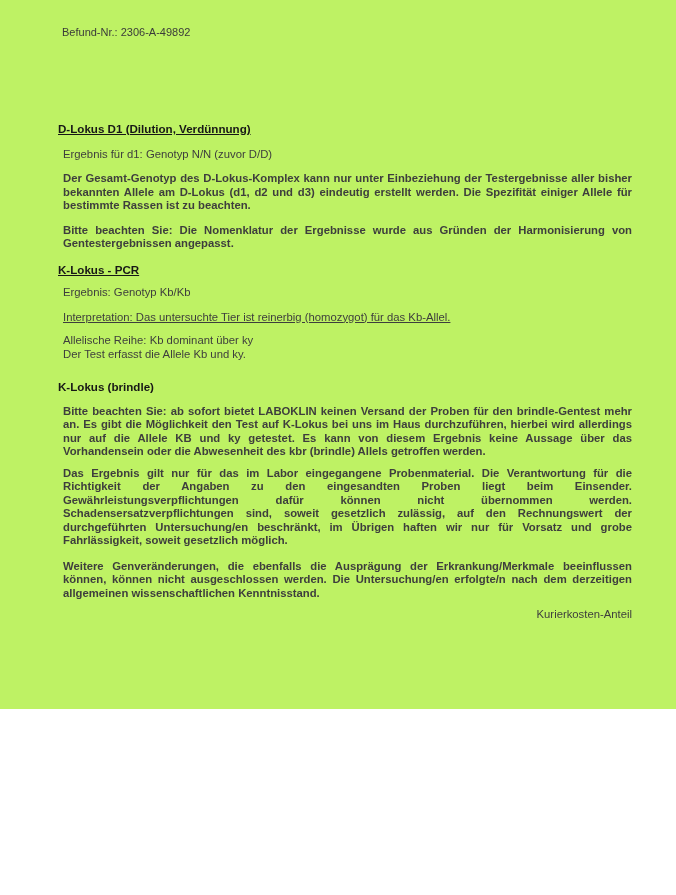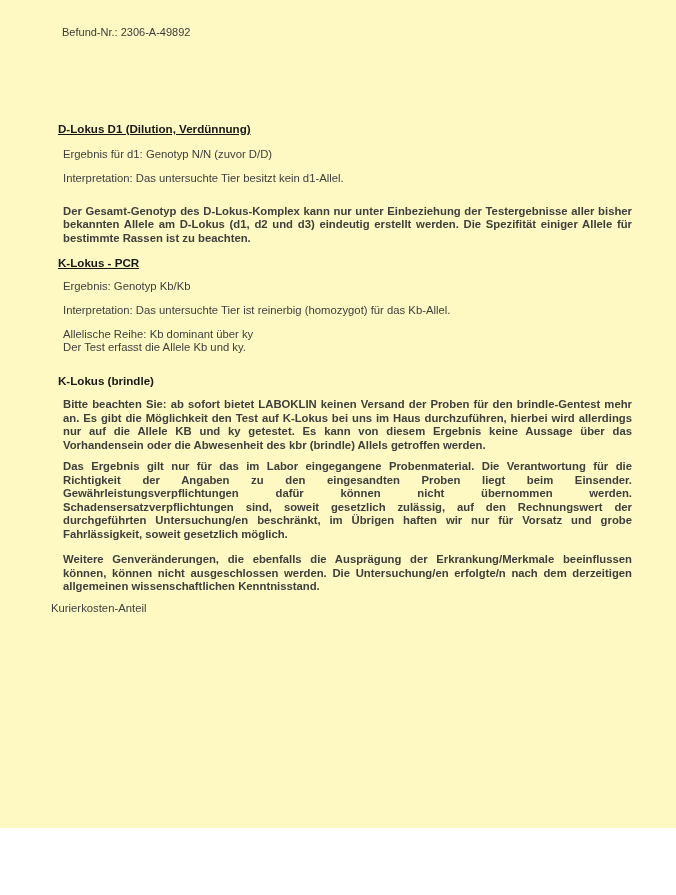--- a/index.html
+++ b/index.html
@@ -1,19 +1,19 @@
 <!DOCTYPE html>
 <html><head>
 <meta charset="utf-8">
 <style>
   html,body { margin:0; padding:0; background:#ffffff; }
   .page {
     position:relative;
-    width:676px; height:828px;
-    background:#fef9c3;
+    width:676px; height:709px;
+    background:#bef264;
     font-family:"Liberation Sans", sans-serif;
     color:#3e3e3d;
     overflow:hidden;
   }
   
   .befund {
     position:absolute; left:62px; top:26px;
     font-size:11px; color:#3b3b3a;
   }
   .logo {
@@ -33,41 +33,41 @@
   
   .doc {
     position:absolute; left:45px; top:122px; width:587px;
     font-size:11.3px; line-height:13.5px;
   }
   .h { font-weight:bold; color:#171716; font-size:11.6px; margin:0 0 11px;padding-left:13px; }
   .h.u { text-decoration:underline; }
   .p { margin:0 0 11px;padding-left:18px; }
   .j { text-align:justify;font-weight:bold; }
   .mb8  { margin-bottom:8px; }
-  .mb10 { margin-bottom:10px; }
+  .mb10 { margin-bottom:10px;text-decoration:underline; }
   .mb12 { margin-bottom:12px; }
   .mb14 { margin-bottom:14px; }
   .mb-lg { margin-bottom:19px; }
-  .indent { padding-left:6px; }
+  .indent { padding-left:6px;text-align:right; }
   .line { display:block; }
 </style>
 </head>
 <body>
 
 <div class="page">
 
   <div class="befund">Befund-Nr.: 2306-A-49892</div>
 
 
   <div class="doc">
 
     <div class="h u mb12">D-Lokus D1 (Dilution, Verdünnung)</div>
     <div class="p">Ergebnis für d1: Genotyp N/N (zuvor D/D)</div>
-    <div class="p mb-lg">Interpretation: Das untersuchte Tier besitzt kein d1-Allel.</div>
     <div class="p j">Der Gesamt-Genotyp des D-Lokus-Komplex kann nur unter Einbeziehung der Testergebnisse aller bisher bekannten Allele am D-Lokus (d1, d2 und d3) eindeutig erstellt werden. Die Spezifität einiger Allele für bestimmte Rassen ist zu beachten.</div>
+    <div class="p j mb12">Bitte beachten Sie: Die Nomenklatur der Ergebnisse wurde aus Gründen der Harmonisierung von Gentestergebnissen angepasst.</div>
 
     <div class="h u mb10">K-Lokus - PCR</div>
     <div class="p">Ergebnis: Genotyp Kb/Kb</div>
     <div class="p mb10">Interpretation: Das untersuchte Tier ist reinerbig (homozygot) für das Kb-Allel.</div>
     <div class="p mb-lg">
       <span class="line">Allelische Reihe: Kb dominant über ky</span>
       <span class="line">Der Test erfasst die Allele Kb und ky.</span>
     </div>
 
     <div class="h">K-Lokus (brindle)</div>

